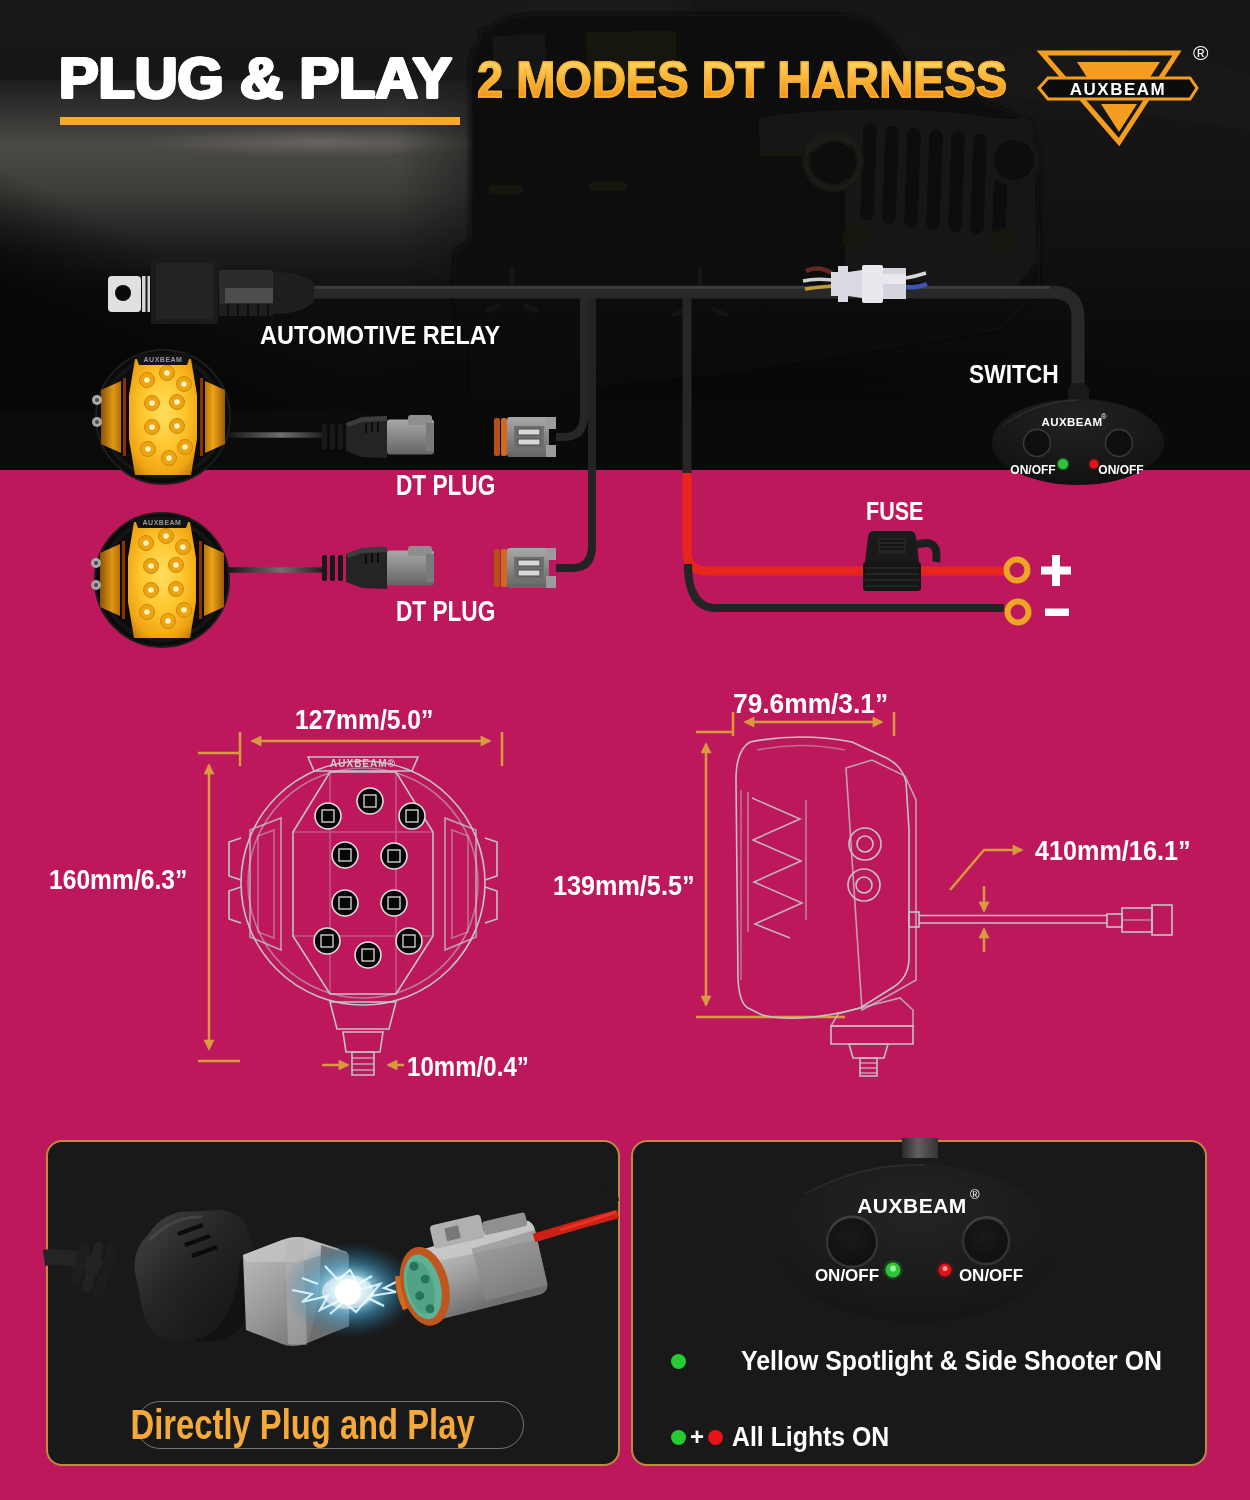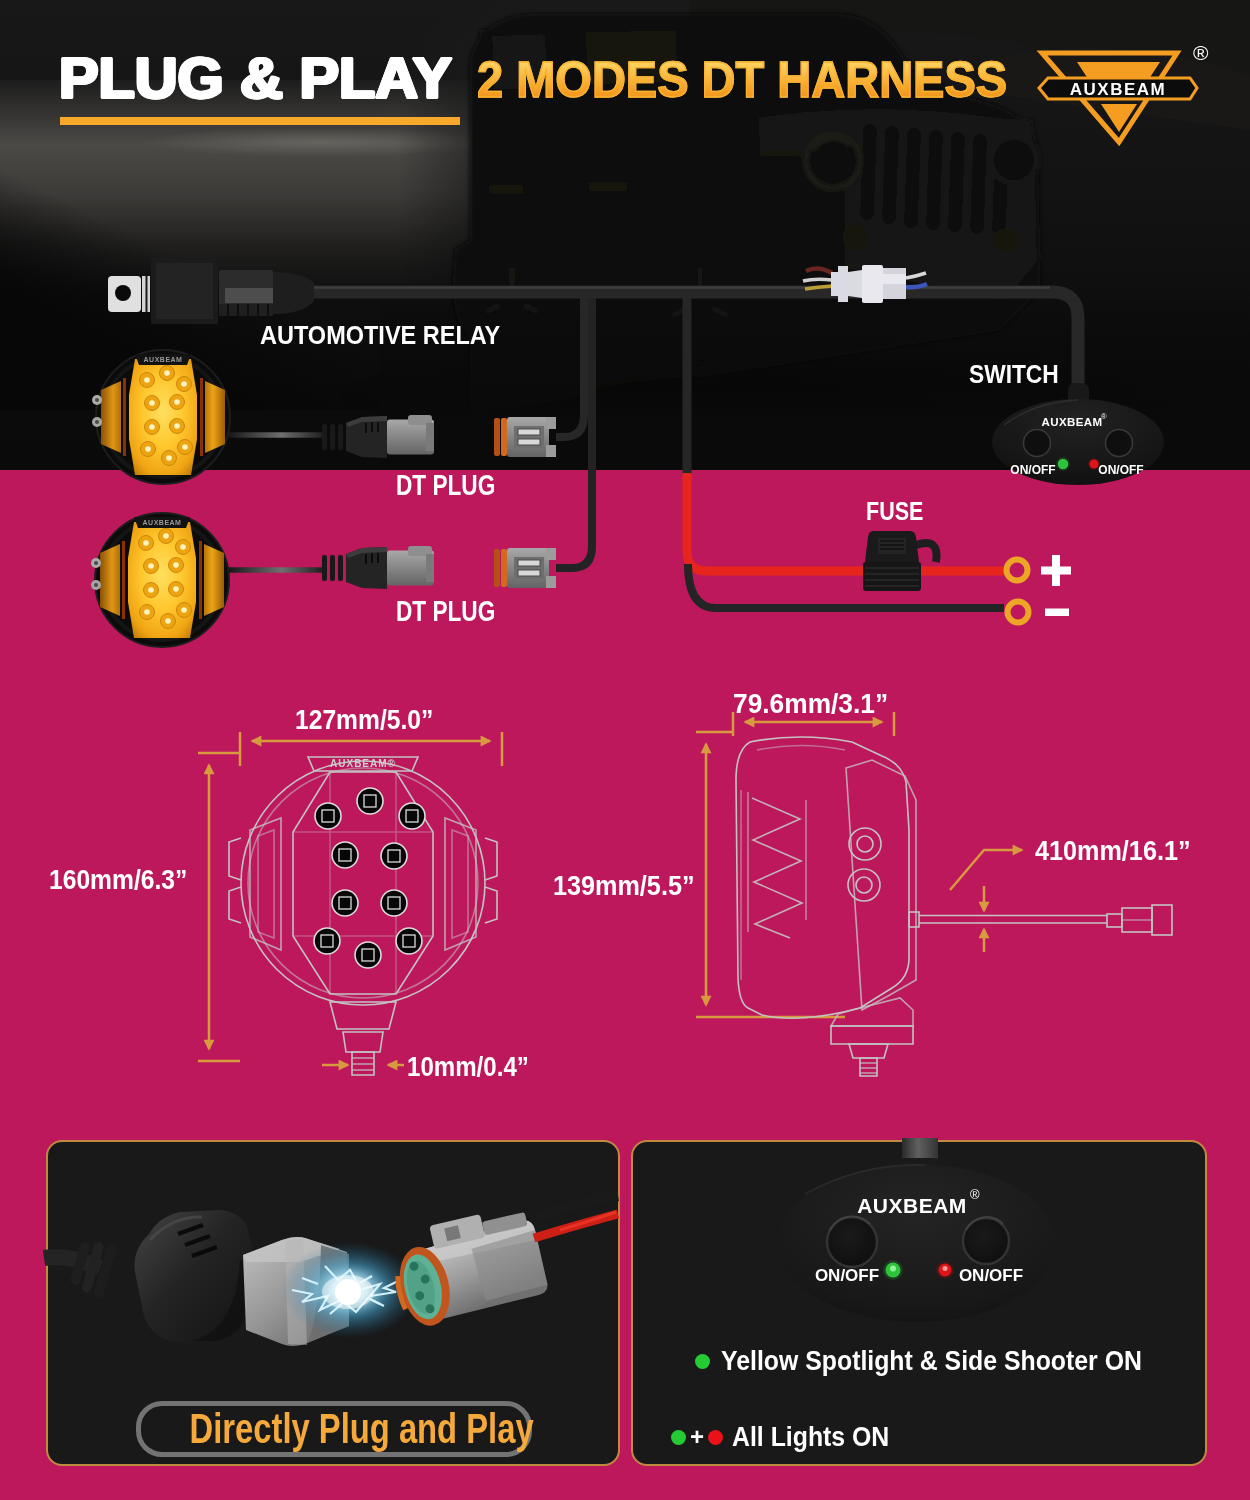--- a/index.html
+++ b/index.html
@@ -47,29 +47,29 @@
   #d-160{left:49px;top:866px;transform:scaleX(0.88);}
   #d-10{left:407px;top:1053px;transform:scaleX(0.86);}
   #d-796{left:733px;top:690px;transform:scaleX(0.94);}
   #d-139{left:553px;top:872px;transform:scaleX(0.90);}
   #d-410{left:1035px;top:837px;transform:scaleX(0.90);}
 
   
   .panel{border:2px solid #c08a3e;border-radius:16px;background:#191919;}
   #panel-l{left:46px;top:1140px;width:570px;height:322px;}
   #panel-r{left:631px;top:1140px;width:572px;height:322px;}
-  #pill{left:136px;top:1401px;width:386px;height:46px;border:5px solid #737373;border-radius:26px;
-    display:flex;align-items:center;justify-content:flex-start;}
+  #pill{left:136px;top:1401px;width:386px;height:46px;border:1px solid #737373;border-radius:26px;
+    display:flex;align-items:center;justify-content:flex-end;}
   #pill span{color:#f5a93b;font-size:42px;font-weight:bold;transform:scaleX(0.78);white-space:nowrap;}
   .legend{display:flex;align-items:center;color:#fff;font-weight:bold;font-size:27px;height:30px;}
   .legend .dot{width:15px;height:15px;border-radius:50%;display:inline-block;flex:none;}
   .legend .dot.g{background:#24cb32;}
   .legend .dot.r{background:#ea1218;}
   .legend span{transform:scaleX(0.92);transform-origin:left center;white-space:nowrap;display:inline-block;}
-  #leg1{left:695px;top:1346px;}
+  #leg1{left:671px;top:1346px;gap:44px;}
   #leg1 .dot{margin-right:11px;}
   #leg2{left:671px;top:1384px;}
   #leg2 .dot{margin-right:11px;}
   #leg3{left:671px;top:1422px;}
   #leg3 b{margin:0 4px;font-size:24px;}
   #leg3 span{margin-left:9px;}
 </style>
 </head>
 <body>
 <div id="page">

